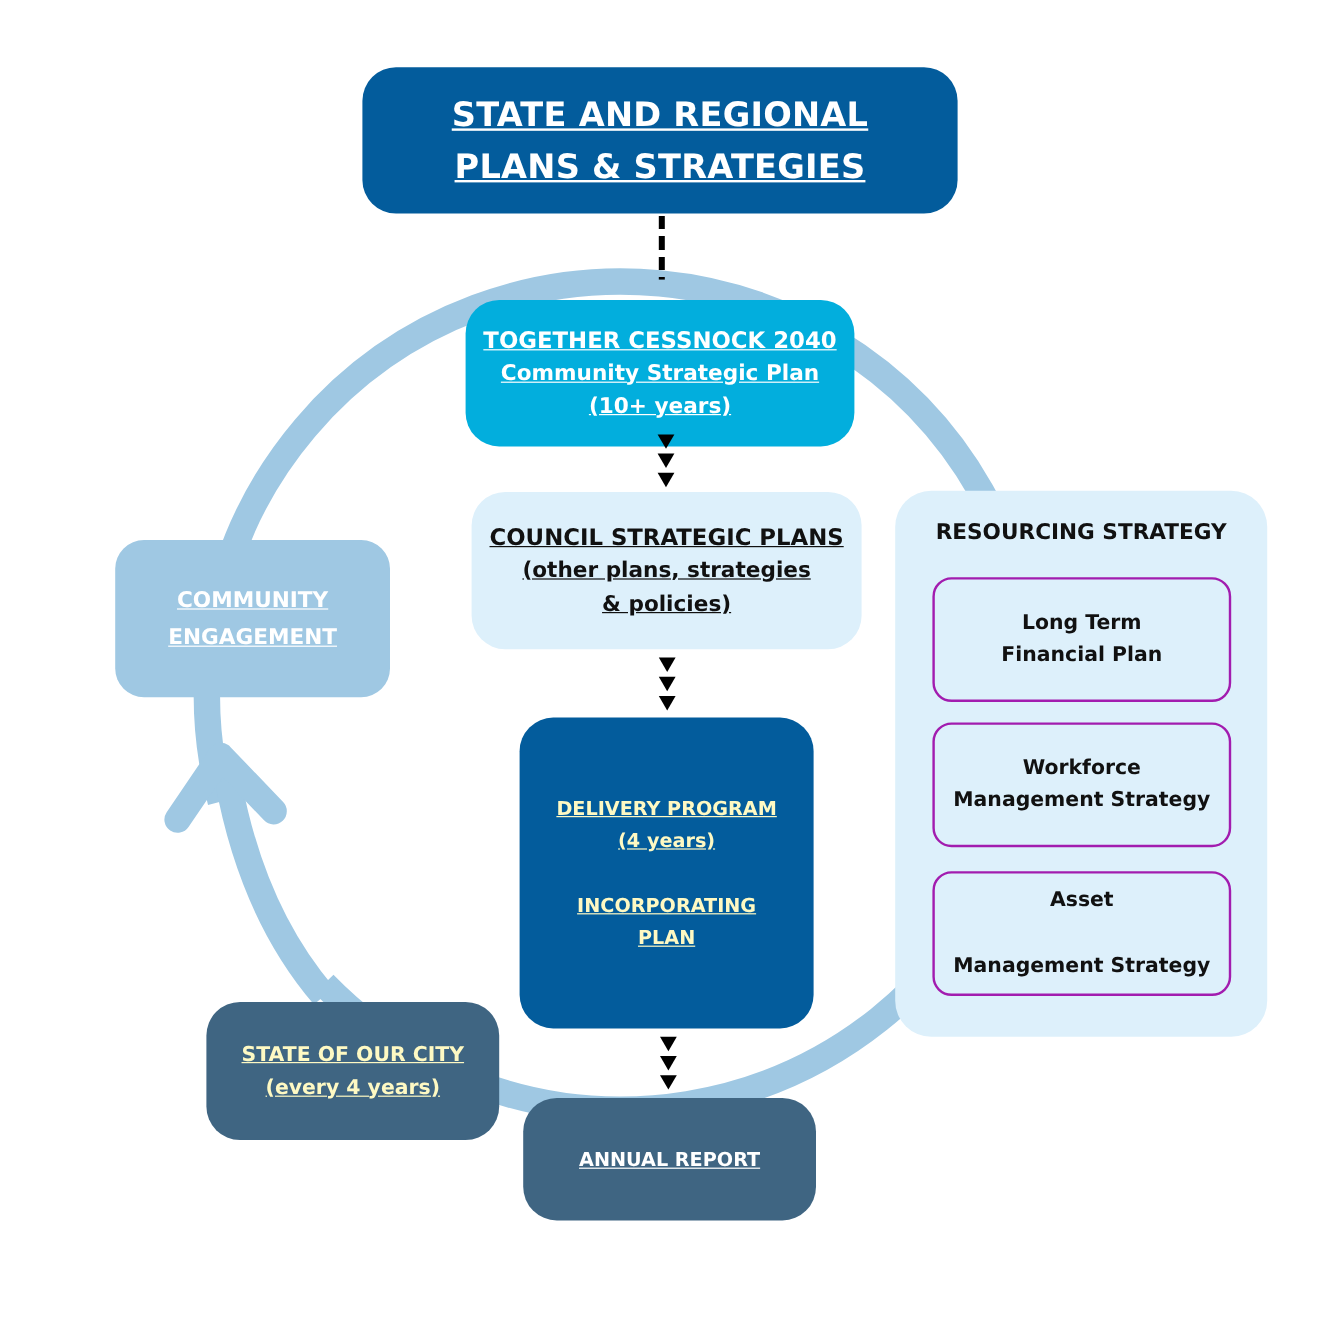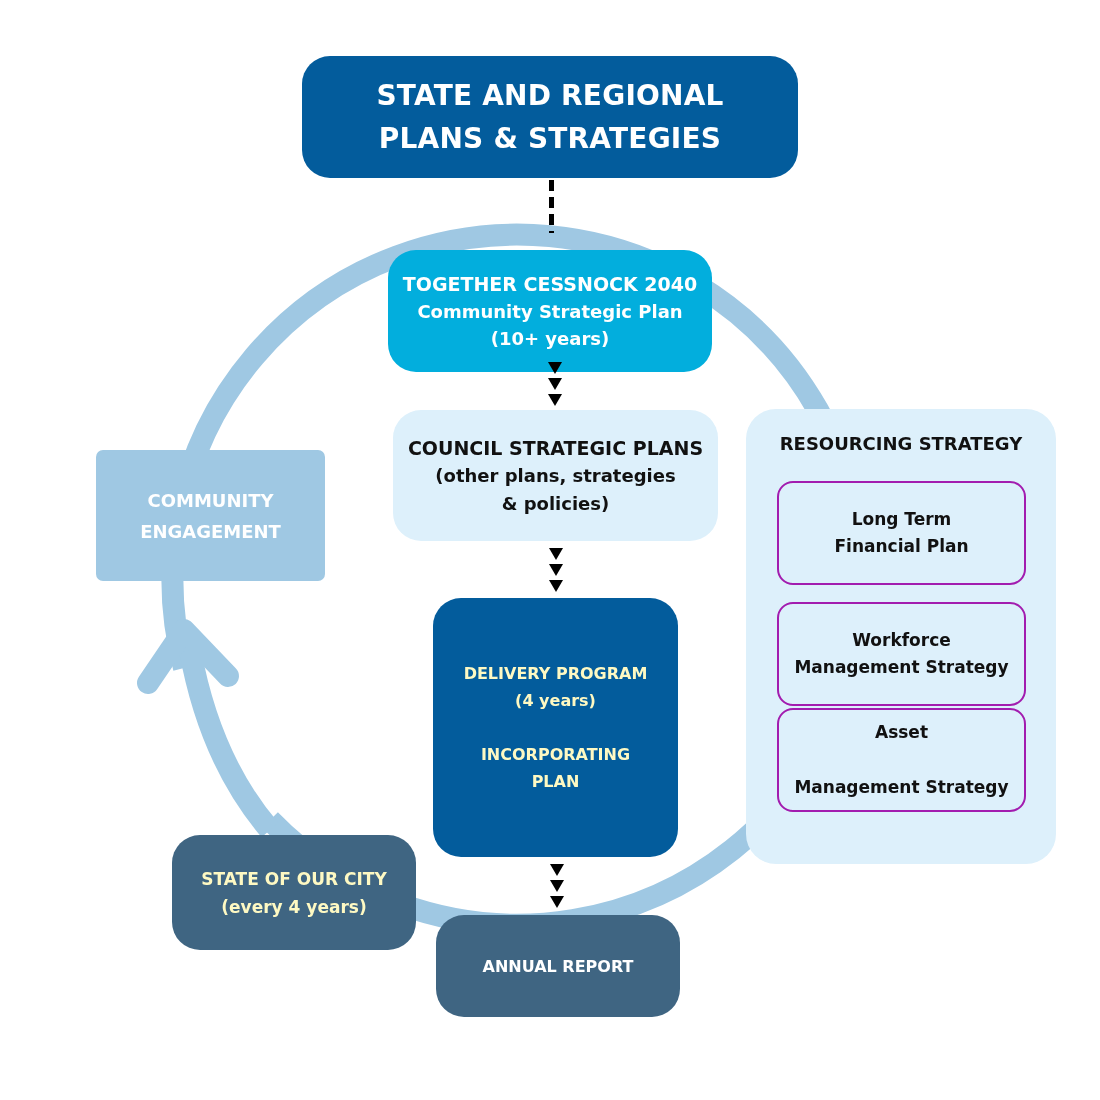--- a/index.html
+++ b/index.html
@@ -1,34 +1,34 @@
 <!DOCTYPE html>
 <html><head>
 <meta charset="utf-8">
 <style>
   html, body { margin:0; padding:0; background:#ffffff; }
   body { width:1100px; height:1100px; position:relative; overflow:hidden;
          font-family:"DejaVu Sans", "Liberation Sans", sans-serif; }
   .abs { position:absolute; }
   .box { position:absolute; display:flex; flex-direction:column; align-items:center; justify-content:center;
          text-align:center; font-weight:bold; box-sizing:border-box; }
-  .box span { display:block; }
+  .box span { display:block;text-decoration:underline; }
   #cycle { position:absolute; left:0; top:0; width:1100px; height:1100px; }
   .state { left:302px; top:56px; width:496px; height:122px; background:#035c9c; border-radius:28px;
            color:#fff; font-size:28px; line-height:43px; letter-spacing:0.2px; }
   .csp { left:388px; top:250px; width:324px; height:122px; background:#02aedd; border-radius:28px;
          color:#fff; font-size:18px; line-height:27px; }
   .csp .t1 { font-size:19px; }
   .council { left:393px; top:410px; width:325px; height:131px; background:#ddf0fb; border-radius:28px;
              color:#111; font-size:18px; line-height:28px; }
   .council .t1 { font-size:19px; }
   .delivery { left:433px; top:598px; width:245px; height:259px; background:#035c9c; border-radius:28px;
               color:#fef9c3; font-size:16px; line-height:27px; }
   .delivery .gap { height:27px; }
-  .engage { left:96px; top:450px; width:229px; height:131px; background:#9fc8e3; border-radius:7px;
+  .engage { left:96px; top:450px; width:229px; height:131px; background:#9fc8e3; border-radius:24px;
             color:#fff; font-size:18px; line-height:31px; }
   .soc { left:172px; top:835px; width:244px; height:115px; background:#3f6582; border-radius:28px;
          color:#fef9c3; font-size:17px; line-height:28px; }
   .annual { left:436px; top:915px; width:244px; height:102px; background:#3f6582; border-radius:28px;
             color:#fff; font-size:16px; }
   .resourcing { left:746px; top:409px; width:310px; height:455px; background:#ddf0fb; border-radius:30px; }
   .res-title { position:absolute; left:0; top:24px; width:100%; text-align:center; font-weight:bold;
                font-size:18px; color:#111; }
   .sub { position:absolute; left:31px; width:249px; height:104px; border:2px solid #a21caf; border-radius:16px;
          box-sizing:border-box; display:flex; flex-direction:column; align-items:center; justify-content:center;
@@ -103,17 +103,17 @@
 <div class="abs resourcing">
   <div class="res-title">RESOURCING STRATEGY</div>
   <div class="sub" style="top:72px;">
     <span>Long Term</span>
     <span>Financial Plan</span>
   </div>
   <div class="sub" style="top:193px;">
     <span>Workforce</span>
     <span>Management Strategy</span>
   </div>
-  <div class="sub" style="top:299px;gap:28px;">
+  <div class="sub" style="top:317px;gap:28px;">
     <span>Asset</span>
     <span>Management Strategy</span>
   </div>
 </div>
 
 </body></html>

